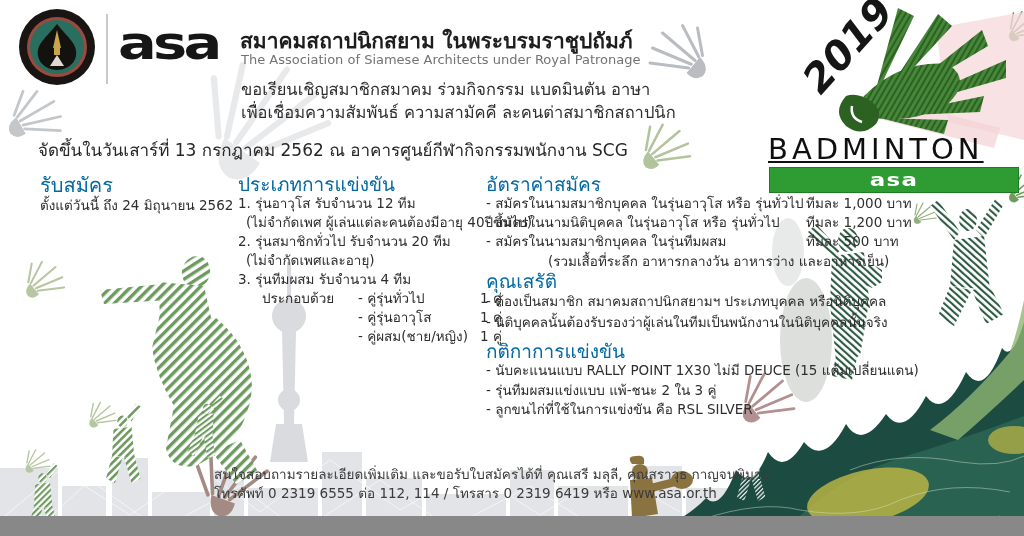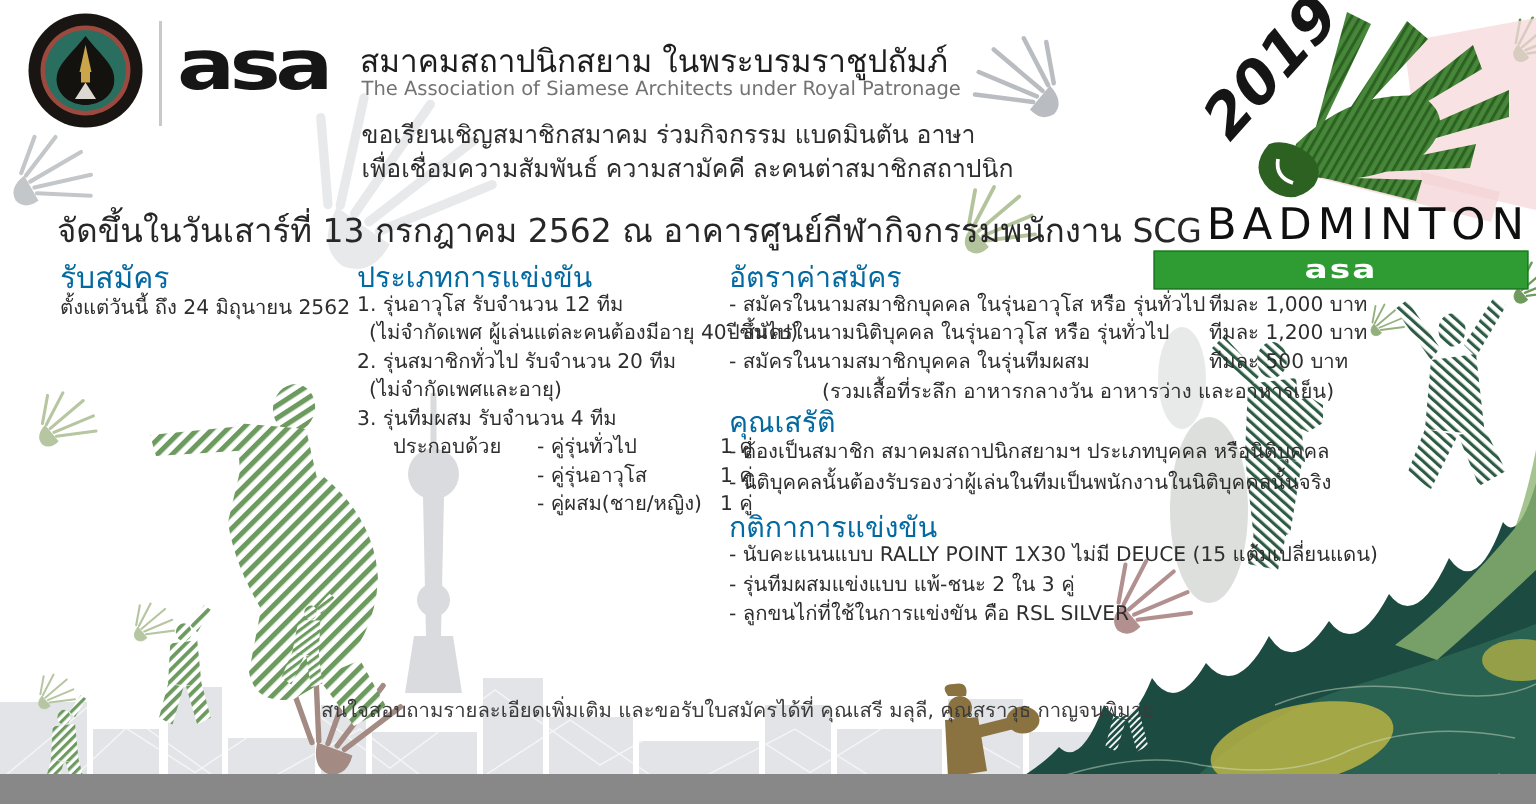--- a/index.html
+++ b/index.html
@@ -7,21 +7,21 @@
           font-family:"DejaVu Sans","Liberation Sans",sans-serif;color:#2e2e2e;}
   .abs{position:absolute;white-space:nowrap;}
   .th{color:#2e2e2e;}
   .heading{font-size:19px;color:#0369a1;font-weight:400;}
   .body-s{font-size:13.5px;line-height:19px;}
   .row{display:flex;}
   .divider{width:2px;background:#c9c9c9;}
   .banner{background:#2e9b33;border:1px solid #1e7d24;display:flex;align-items:center;justify-content:center;}
   .banner span{color:#fff;font-weight:800;font-size:17px;letter-spacing:1px;transform:scale(1.35,1);}
   .logo-asa{font-size:46px;font-weight:800;letter-spacing:-3px;color:#161616;transform:scale(1.25,1);transform-origin:left center;}
-  .badminton{font-size:29px;letter-spacing:4px;font-weight:500;color:#0f0f0f;text-align:right;}
+  .badminton{font-size:29px;letter-spacing:4px;font-weight:500;color:#0f0f0f;text-align:left;text-decoration:underline;}
   .y2019{font-size:40px;font-weight:700;font-style:italic;color:#151515;transform:rotate(-48deg);}
 </style>
 </head>
 <body>
 
 <div class="poster">
 
   <svg class="abs" style="left:0;top:0" width="1024" height="536" viewBox="0 0 1024 536">
     <defs>
       <pattern id="hg" patternUnits="userSpaceOnUse" width="7" height="7" patternTransform="rotate(45)">
@@ -175,25 +175,25 @@
       <circle cx="39" cy="39" r="27" fill="#2a6e60"></circle>
       <path d="M39,16 C50,30 60,36 58,48 C56,58 46,62 39,62 C32,62 22,58 20,48 C18,36 28,30 39,16 Z" fill="#14120f"></path>
       <polygon points="39,22 43,40 35,40" fill="#caa54a"></polygon>
       <rect x="36" y="40" width="6" height="7" fill="#caa54a"></rect>
       <polygon points="39,47 46,58 32,58" fill="#ddd9d2"></polygon>
     </svg>
   </div>
   <div class="abs divider" style="left:106px;top:14px;height:70px"></div>
   <div class="abs logo-asa" style="left:118px;top:16px">asa</div>
 
-  <div class="abs th" style="left:240px;top:24px;font-size:21px;font-weight:400;color:#1d1d1d">สมาคมสถาปนิกสยาม ในพระบรมราชูปถัมภ์</div>
+  <div class="abs th" style="left:240px;top:24px;font-size:21px;font-weight:700;color:#1d1d1d">สมาคมสถาปนิกสยาม ในพระบรมราชูปถัมภ์</div>
   <div class="abs" style="left:241px;top:52px;font-size:13px;color:#737373">The Association of Siamese Architects under Royal Patronage</div>
   <div class="abs th" style="left:241px;top:76px;font-size:16.5px">ขอเรียนเชิญสมาชิกสมาคม ร่วมกิจกรรม แบดมินตัน อาษา</div>
   <div class="abs th" style="left:241px;top:99px;font-size:16.5px">เพื่อเชื่อมความสัมพันธ์ ความสามัคคี ละคนต่าสมาชิกสถาปนิก</div>
-  <div class="abs th" style="left:38px;top:136px;font-size:22px;color:#272727">จัดขึ้นในวันเสาร์ที่ 13 กรกฎาคม 2562 ณ อาคารศูนย์กีฬากิจกรรมพนักงาน SCG</div>
+  <div class="abs th" style="left:38px;top:136px;font-size:17px;color:#272727">จัดขึ้นในวันเสาร์ที่ 13 กรกฎาคม 2562 ณ อาคารศูนย์กีฬากิจกรรมพนักงาน SCG</div>
 
   <div class="abs y2019" style="left:792px;top:22px">2019</div>
   <div class="abs badminton" style="left:768px;top:132px;width:252px">BADMINTON</div>
   <div class="abs banner" style="left:769px;top:167px;width:248px;height:24px">
     <span>asa</span>
   </div>
 
   <div class="abs th heading" style="left:40px;top:169px;font-size:20px">รับสมัคร</div>
   <div class="abs th body-s" style="left:40px;top:196px">ตั้งแต่วันนี้ ถึง 24 มิถุนายน 2562</div>
 
@@ -248,15 +248,18 @@
 
   <div class="abs th heading" style="left:486px;top:336px">กติกาการแข่งขัน</div>
   <div class="abs th body-s" style="left:486px;top:361px;line-height:19.5px">
     <div>- นับคะแนนแบบ RALLY POINT 1X30 ไม่มี DEUCE  (15 แต้มเปลี่ยนแดน)</div>
     <div>- รุ่นทีมผสมแข่งแบบ  แพ้-ชนะ 2 ใน 3 คู่</div>
     <div>- ลูกขนไก่ที่ใช้ในการแข่งขัน คือ RSL SILVER</div>
   </div>
 
   <div class="abs th body-s" style="left:214px;top:465px;color:#3b3b3b">
     <div>สนใจสอบถามรายละเอียดเพิ่มเติม และขอรับใบสมัครได้ที่ คุณเสรี มลุลี, คุณสราวุธ กาญจนพิมาย</div>
+    <div>
+      <span>โทรศัพท์ 0 2319 6555 ต่อ 112, 114 / โทรสาร 0 2319 6419 หรือ </span><span>www.asa.or.th</span>
+    </div>
   </div>
 
 </div>
 
 </body></html>

